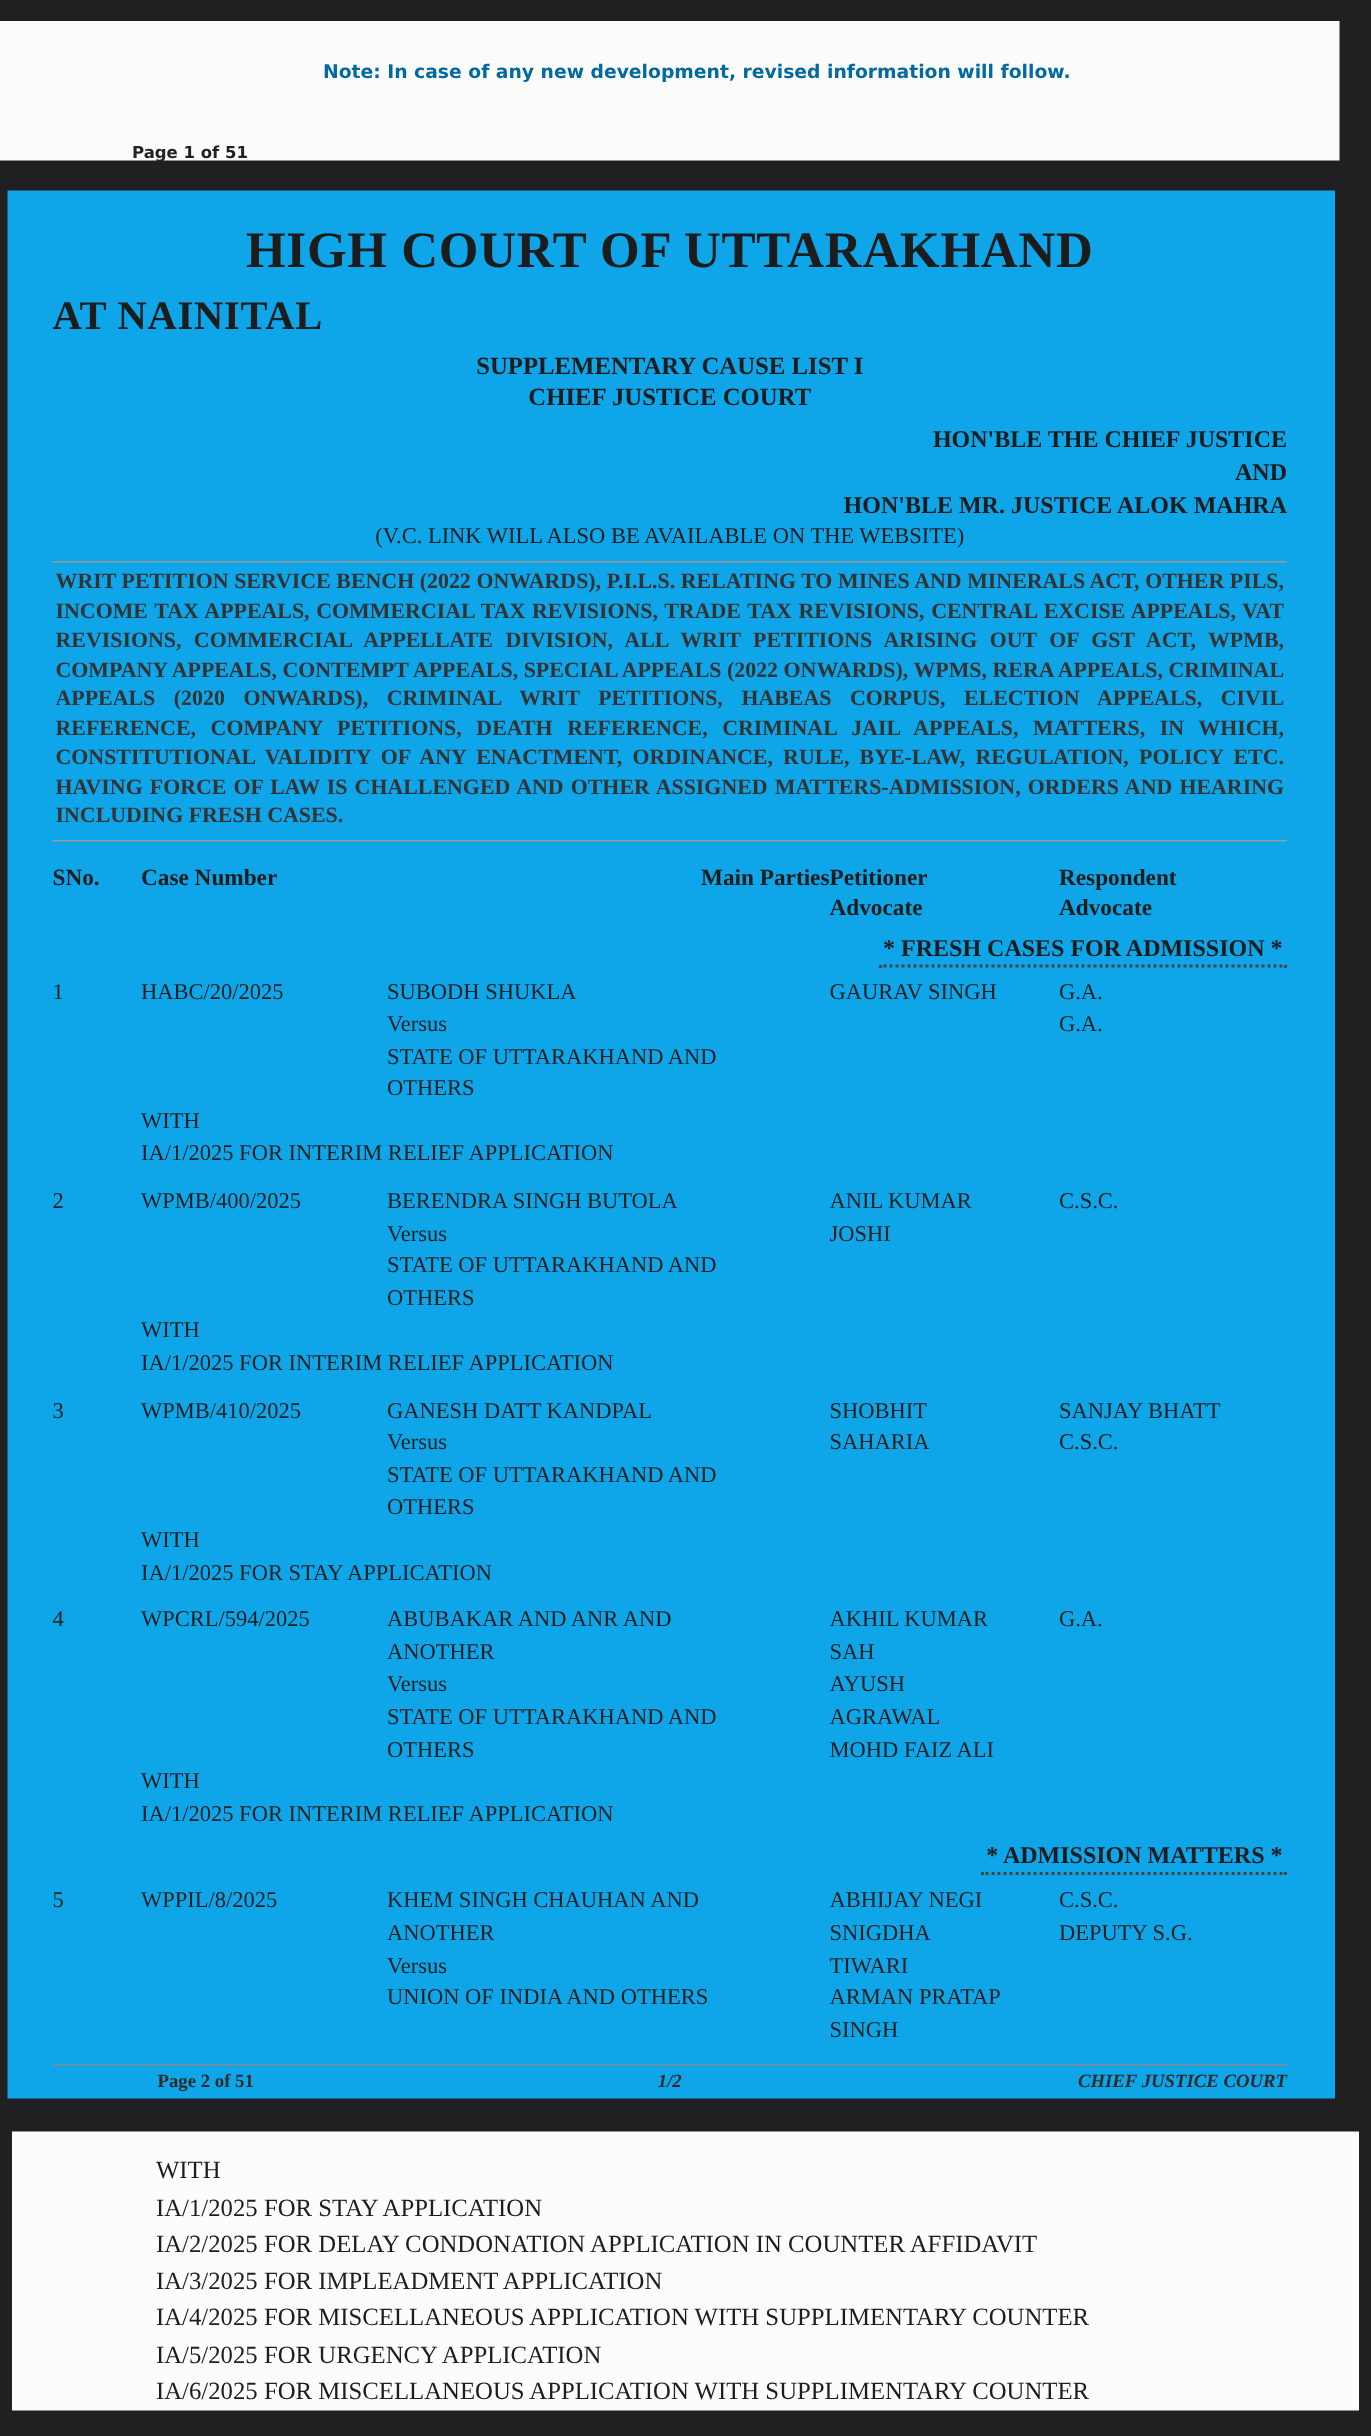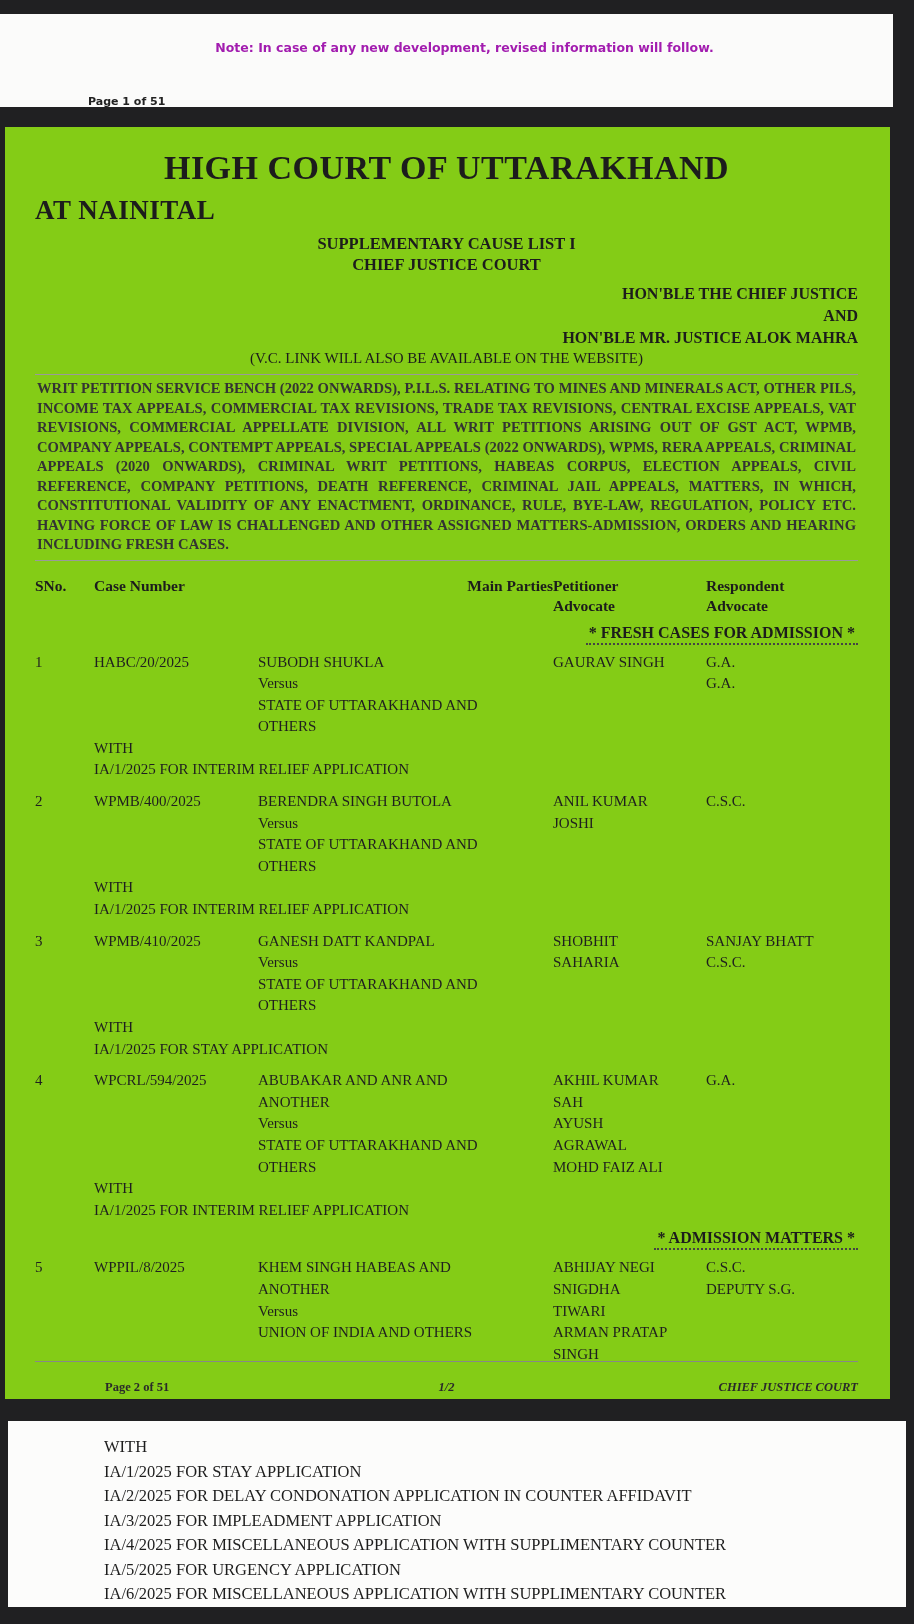--- a/index.html
+++ b/index.html
@@ -14,32 +14,32 @@
 
   
   .note-strip {
     position: absolute; top: 14px; left: 0; width: 893px; height: 93px;
     background: #fbfbfa;
   }
   .note-strip .note {
     position: absolute; top: 26px; left: 0; width: 100%;
     text-align: center;
     font-family: "DejaVu Sans", sans-serif;
-    font-size: 12.5px; font-weight: bold; color: #a21caf; padding-left: 36px;
+    font-size: 12.5px; font-weight: bold; color: #0369a1; padding-left: 36px;
   }
   .note-strip .pmarker {
     position: absolute; bottom: 0; left: 88px;
     font-family: "DejaVu Sans", sans-serif;
     font-size: 11px; font-weight: bold; color: #222; line-height: 11px;
   }
 
   
   .page1 {
     position: absolute; top: 127px; left: 5px; width: 885px; height: 1272px;
-    background: #84cc16;
+    background: #0ea5e9;
     padding: 14px 32px 0 30px;
   }
   .h-title1 { text-align: center; font-size: 34px; font-weight: bold; letter-spacing: 0.5px; line-height: 42px; margin-top: 6px; }
   .h-title2 { font-size: 27px; font-weight: bold; letter-spacing: 0.5px; line-height: 38px; margin: 2px 0 4px; }
   .h-sub    { text-align: center; font-size: 16.5px; font-weight: bold; line-height: 21px; }
   .judges   { margin-top: 8px; }
   .h-judge  { text-align: right; font-size: 16px; font-weight: bold; line-height: 22px; }
   .h-vc     { text-align: center; font-size: 15px; font-weight: normal; line-height: 19px; }
 
   .juris {
@@ -64,21 +64,21 @@
   .crow {
     display: grid; grid-template-columns: 59px 164px 295px 153px 1fr;
     font-size: 15px; line-height: 21.6px; margin-top: 10px;
     color: #1f1f1f;
   }
   .with-block { margin-left: 59px; font-size: 15px; line-height: 21.6px; color: #1f1f1f; }
 
   .p1footer {
     position: absolute; left: 30px; right: 32px; bottom: 4px;
     border-top: 1px solid #888;
-    padding-top: 18px;
+    padding-top: 3px;
     display: grid; grid-template-columns: 1fr 1fr 1fr;
     font-size: 12.5px; color: #2a2a2a;
   }
   .p1footer .f-left  { padding-left: 70px; font-weight: bold; }
   .p1footer .f-mid   { text-align: center; font-weight: bold; font-style: italic; }
   .p1footer .f-right { text-align: right; font-weight: bold; font-style: italic; }
 
   
   .page2 {
     position: absolute; top: 1421px; left: 8px; width: 898px; height: 186px;
@@ -221,21 +221,21 @@
       </div>
       <div class="section-title"><span>* ADMISSION MATTERS *</span></div>
       <div class="crow">
         <div>
           <div>5</div>
         </div>
         <div>
           <div>WPPIL/8/2025</div>
         </div>
         <div>
-          <div>KHEM SINGH HABEAS AND</div>
+          <div>KHEM SINGH CHAUHAN AND</div>
           <div>ANOTHER</div>
           <div>Versus</div>
           <div>UNION OF INDIA AND OTHERS</div>
         </div>
         <div>
           <div>ABHIJAY NEGI</div>
           <div>SNIGDHA</div>
           <div>TIWARI</div>
           <div>ARMAN PRATAP</div>
           <div>SINGH</div>

